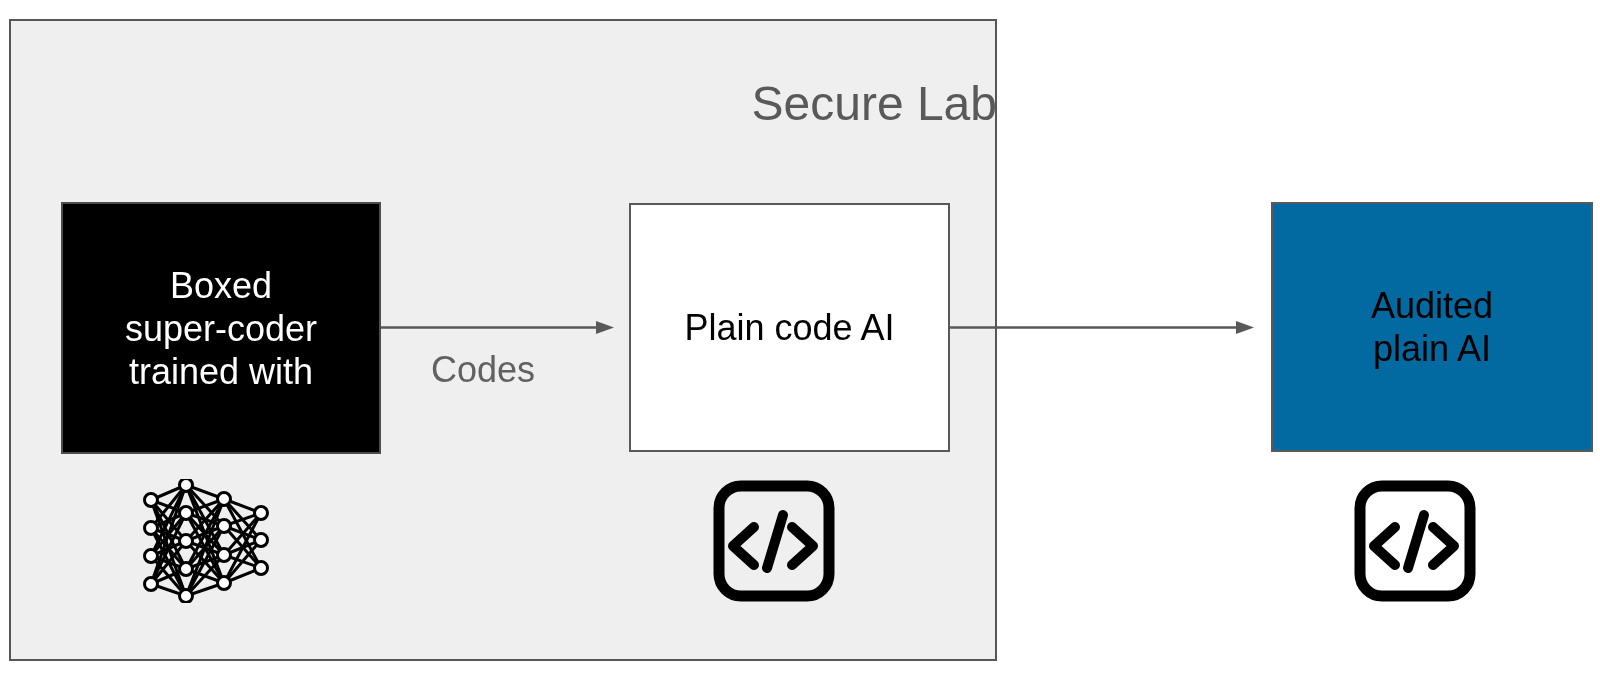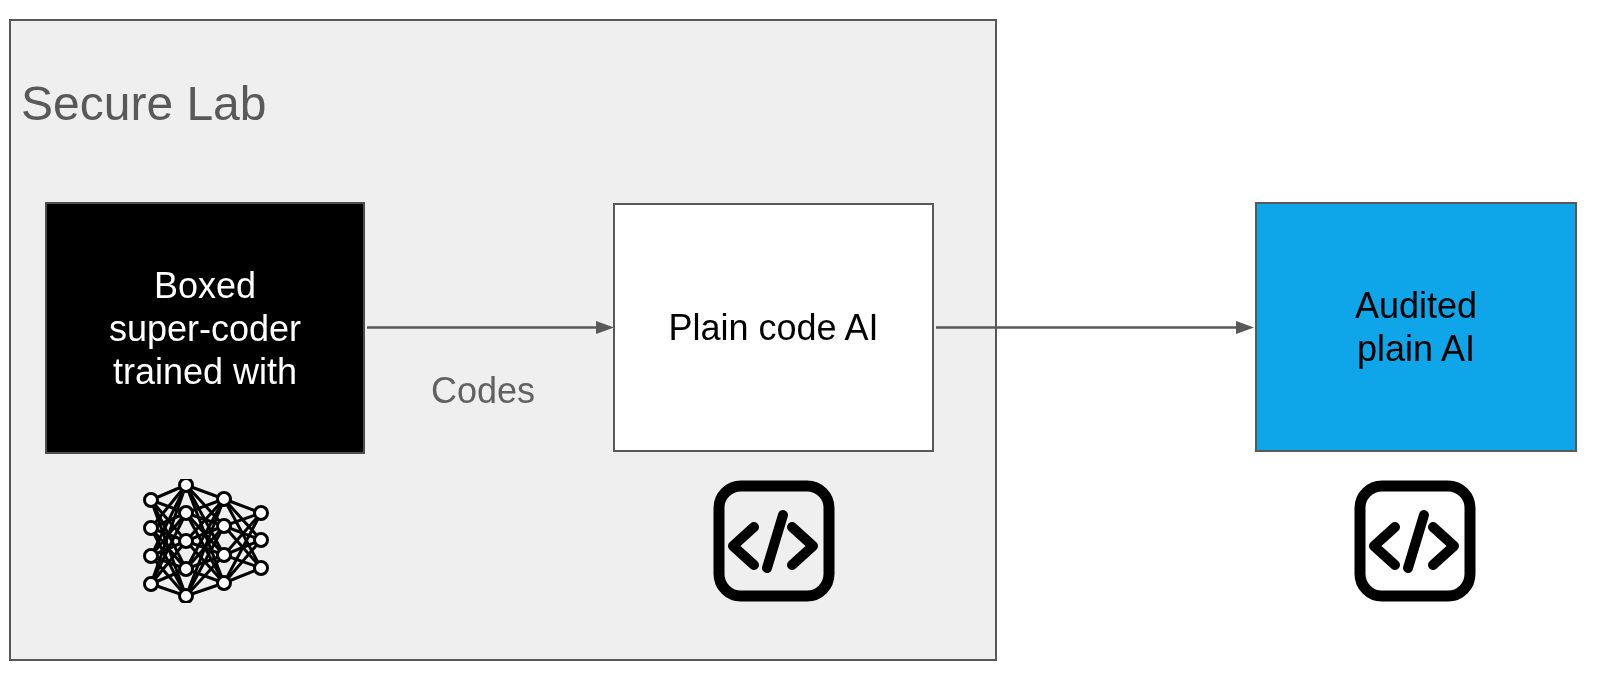--- a/index.html
+++ b/index.html
@@ -7,49 +7,48 @@
   .canvas{position:relative;width:1600px;height:689px;overflow:hidden;background:#ffffff;}
 
   .lab{
     position:absolute;left:9px;top:19px;width:984px;height:638px;
     background:var(--lab-fill,#efefef);
     border:2px solid var(--lab-border,#565656);
     box-sizing:content-box;
   }
   .lab-title{
     position:absolute;left:9px;top:76px;width:988px;
-    text-align:left;font-size:48px;line-height:56px;
+    text-align:right;font-size:48px;line-height:56px;
     color:var(--title-text,#595959);
-    padding-left:12px;
   }
 
   .node{
     position:absolute;display:flex;flex-direction:column;
     align-items:center;justify-content:center;text-align:right;
-    font-size:36px;line-height:43px;box-sizing:border-box;
+    font-size:36px;line-height:43px;box-sizing:border-box;margin-left:16px;
   }
   .node-black{
     left:45px;top:202px;width:320px;height:252px;
     background:var(--black-box-fill,#000000);
     border:2px solid #4d4d4d;color:#ffffff;
   }
   .node-plain{
     left:613px;top:203px;width:321px;height:249px;
     background:#ffffff;border:2px solid var(--box-border,#595959);color:#000000;
   }
   .node-audited{
     left:1255px;top:202px;width:322px;height:250px;
-    background:#0ea5e9;border:2px solid var(--box-border,#595959);color:#000000;
+    background:#0369a1;border:2px solid var(--box-border,#595959);color:#000000;
   }
 
   .edge-label{
     position:absolute;font-size:36px;line-height:42px;
     color:var(--muted-text,#616161);text-align:center;white-space:nowrap;
   }
-  #codes-label{left:403px;top:370px;width:160px;text-align:center;}
+  #codes-label{left:403px;top:349px;width:160px;text-align:center;}
   #deployed-label{left:1026px;top:357px;width:200px;}
 
   svg.layer{position:absolute;left:0;top:0;pointer-events:none;}
   .icon-svg{position:absolute;}
   #nn-icon{left:141px;top:479px;}
   #code-icon-1{left:712px;top:479px;}
   #code-icon-2{left:1353px;top:479px;}
 </style>
 </head>
 <body>

